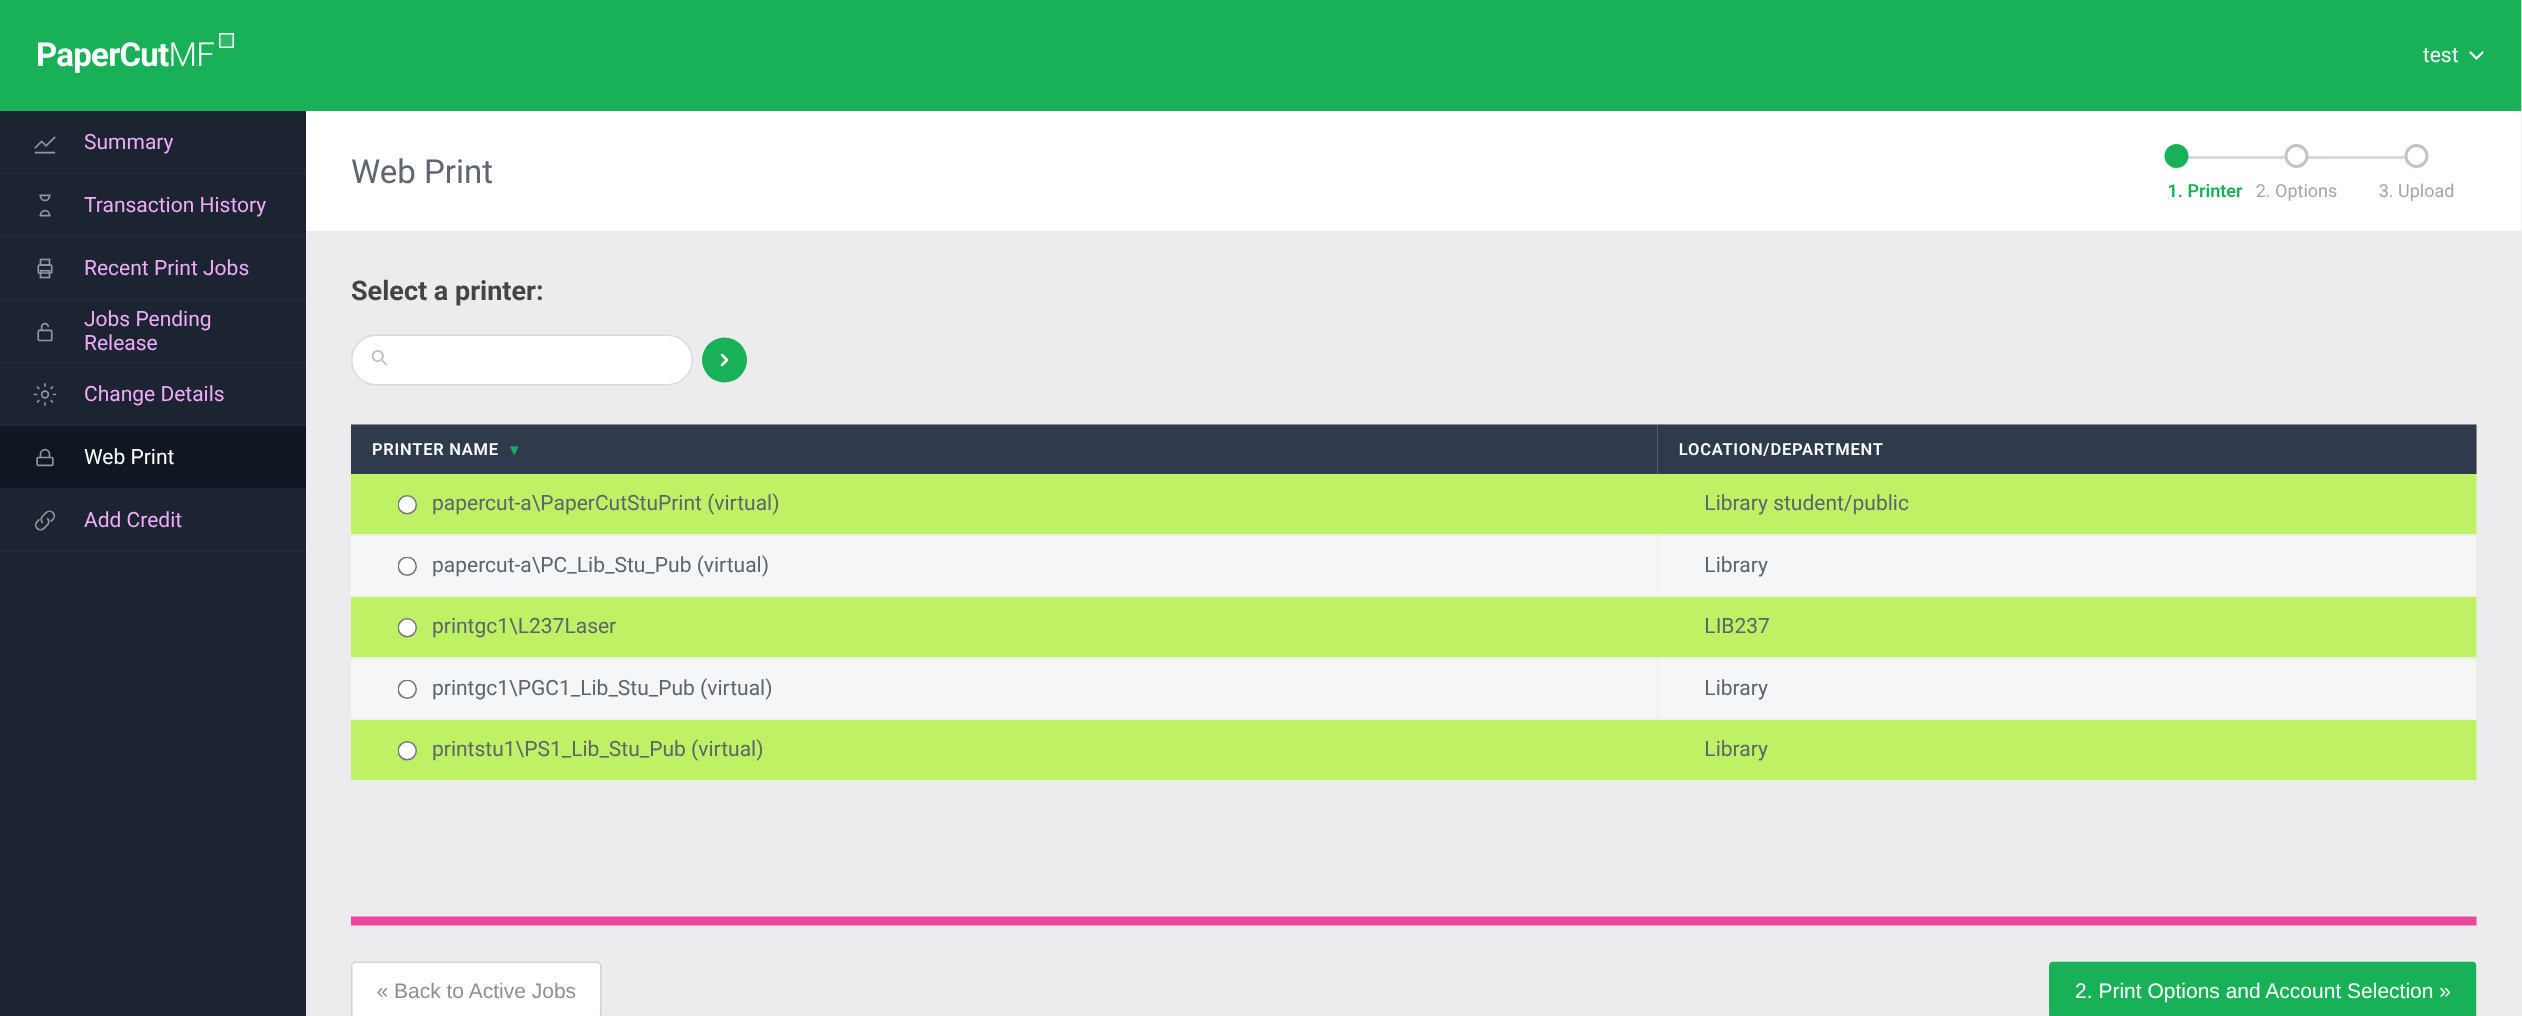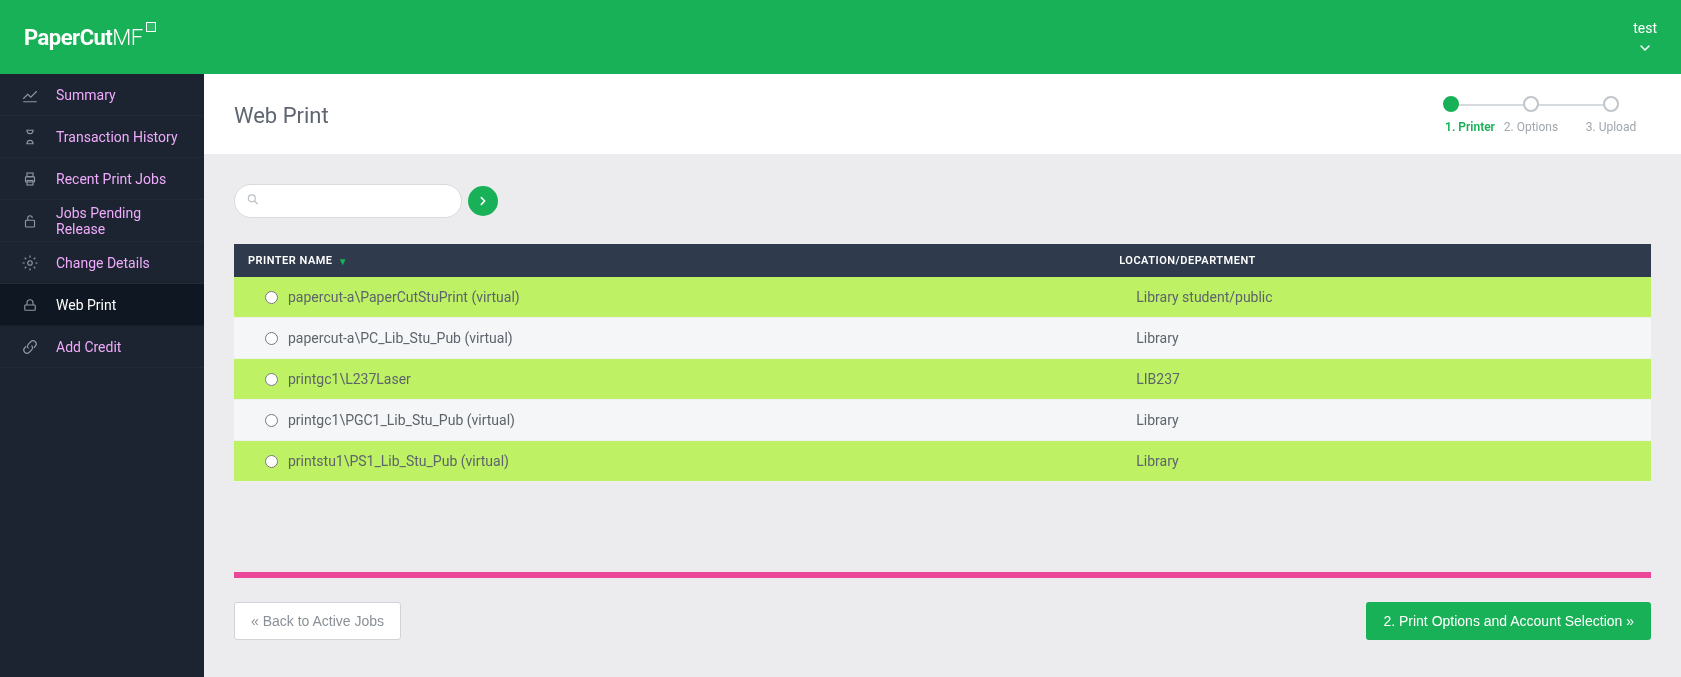--- a/index.html
+++ b/index.html
@@ -4,21 +4,21 @@
   <style>
     * { box-sizing: border-box; margin: 0; padding: 0; }
     body { font-family: -apple-system, BlinkMacSystemFont, "Segoe UI", Roboto, sans-serif; background: #ececee; color: #444; }
     
     
     .topbar { background: #19b158; height: 74px; display: flex; align-items: center; justify-content: space-between; padding: 0 24px; }
     .logo { display: flex; align-items: center; gap: 2px; }
     .logo-text { color: #ffffff; font-size: 22px; font-weight: 300; letter-spacing: -0.5px; }
     .logo-text .bold { font-weight: 700; }
     .logo-chip { display: inline-block; width: 10px; height: 10px; background: #ffffff1A; border: 1.5px solid #fff; position: relative; top: -10px; margin-left: 1px; }
-    .user-dropdown { color: #fff; font-size: 14px; display: flex; align-items: center; gap: 6px; cursor: pointer; flex-direction: column; }
+    .user-dropdown { color: #fff; font-size: 14px; display: flex; align-items: center; gap: 6px; cursor: pointer; }
     .user-dropdown svg { width: 12px; height: 12px; }
     
     
     .layout { display: flex; min-height: calc(100vh - 56px); }
     
     
     .sidebar { width: 204px; background: #1b2430; flex-shrink: 0; }
     .sidebar-item { display: flex; align-items: center; gap: 16px; padding: 0 20px; height: 42px; color: #f0abfc; font-size: 14px; cursor: pointer; border-bottom: 1px solid rgba(255,255,255,0.03); }
     .sidebar-item.active { background: #0f1822; color: #fff; }
     .sidebar-icon { width: 20px; height: 20px; display: flex; align-items: center; justify-content: center; flex-shrink: 0; }
@@ -166,20 +166,21 @@
           <div class="step-label">2. Options</div>
         </div>
         <div class="step">
           <div class="step-dot"></div>
           <div class="step-label">3. Upload</div>
         </div>
       </div>
     </div>
 
     <div class="content">
+      <h2 class="section-title">Select a printer:</h2>
 
       <div class="search-wrap">
         <div class="search-box">
           <span class="search-icon-wrap">
             <svg width="14" height="14" viewBox="0 0 24 24" fill="none" stroke="currentColor" stroke-width="2">
                 <circle cx="10" cy="10" r="6"></circle>
                 <path d="M20 20 L15 15"></path>
               </svg>
           </span>
           <input class="search-input" type="text" placeholder="" style="">

